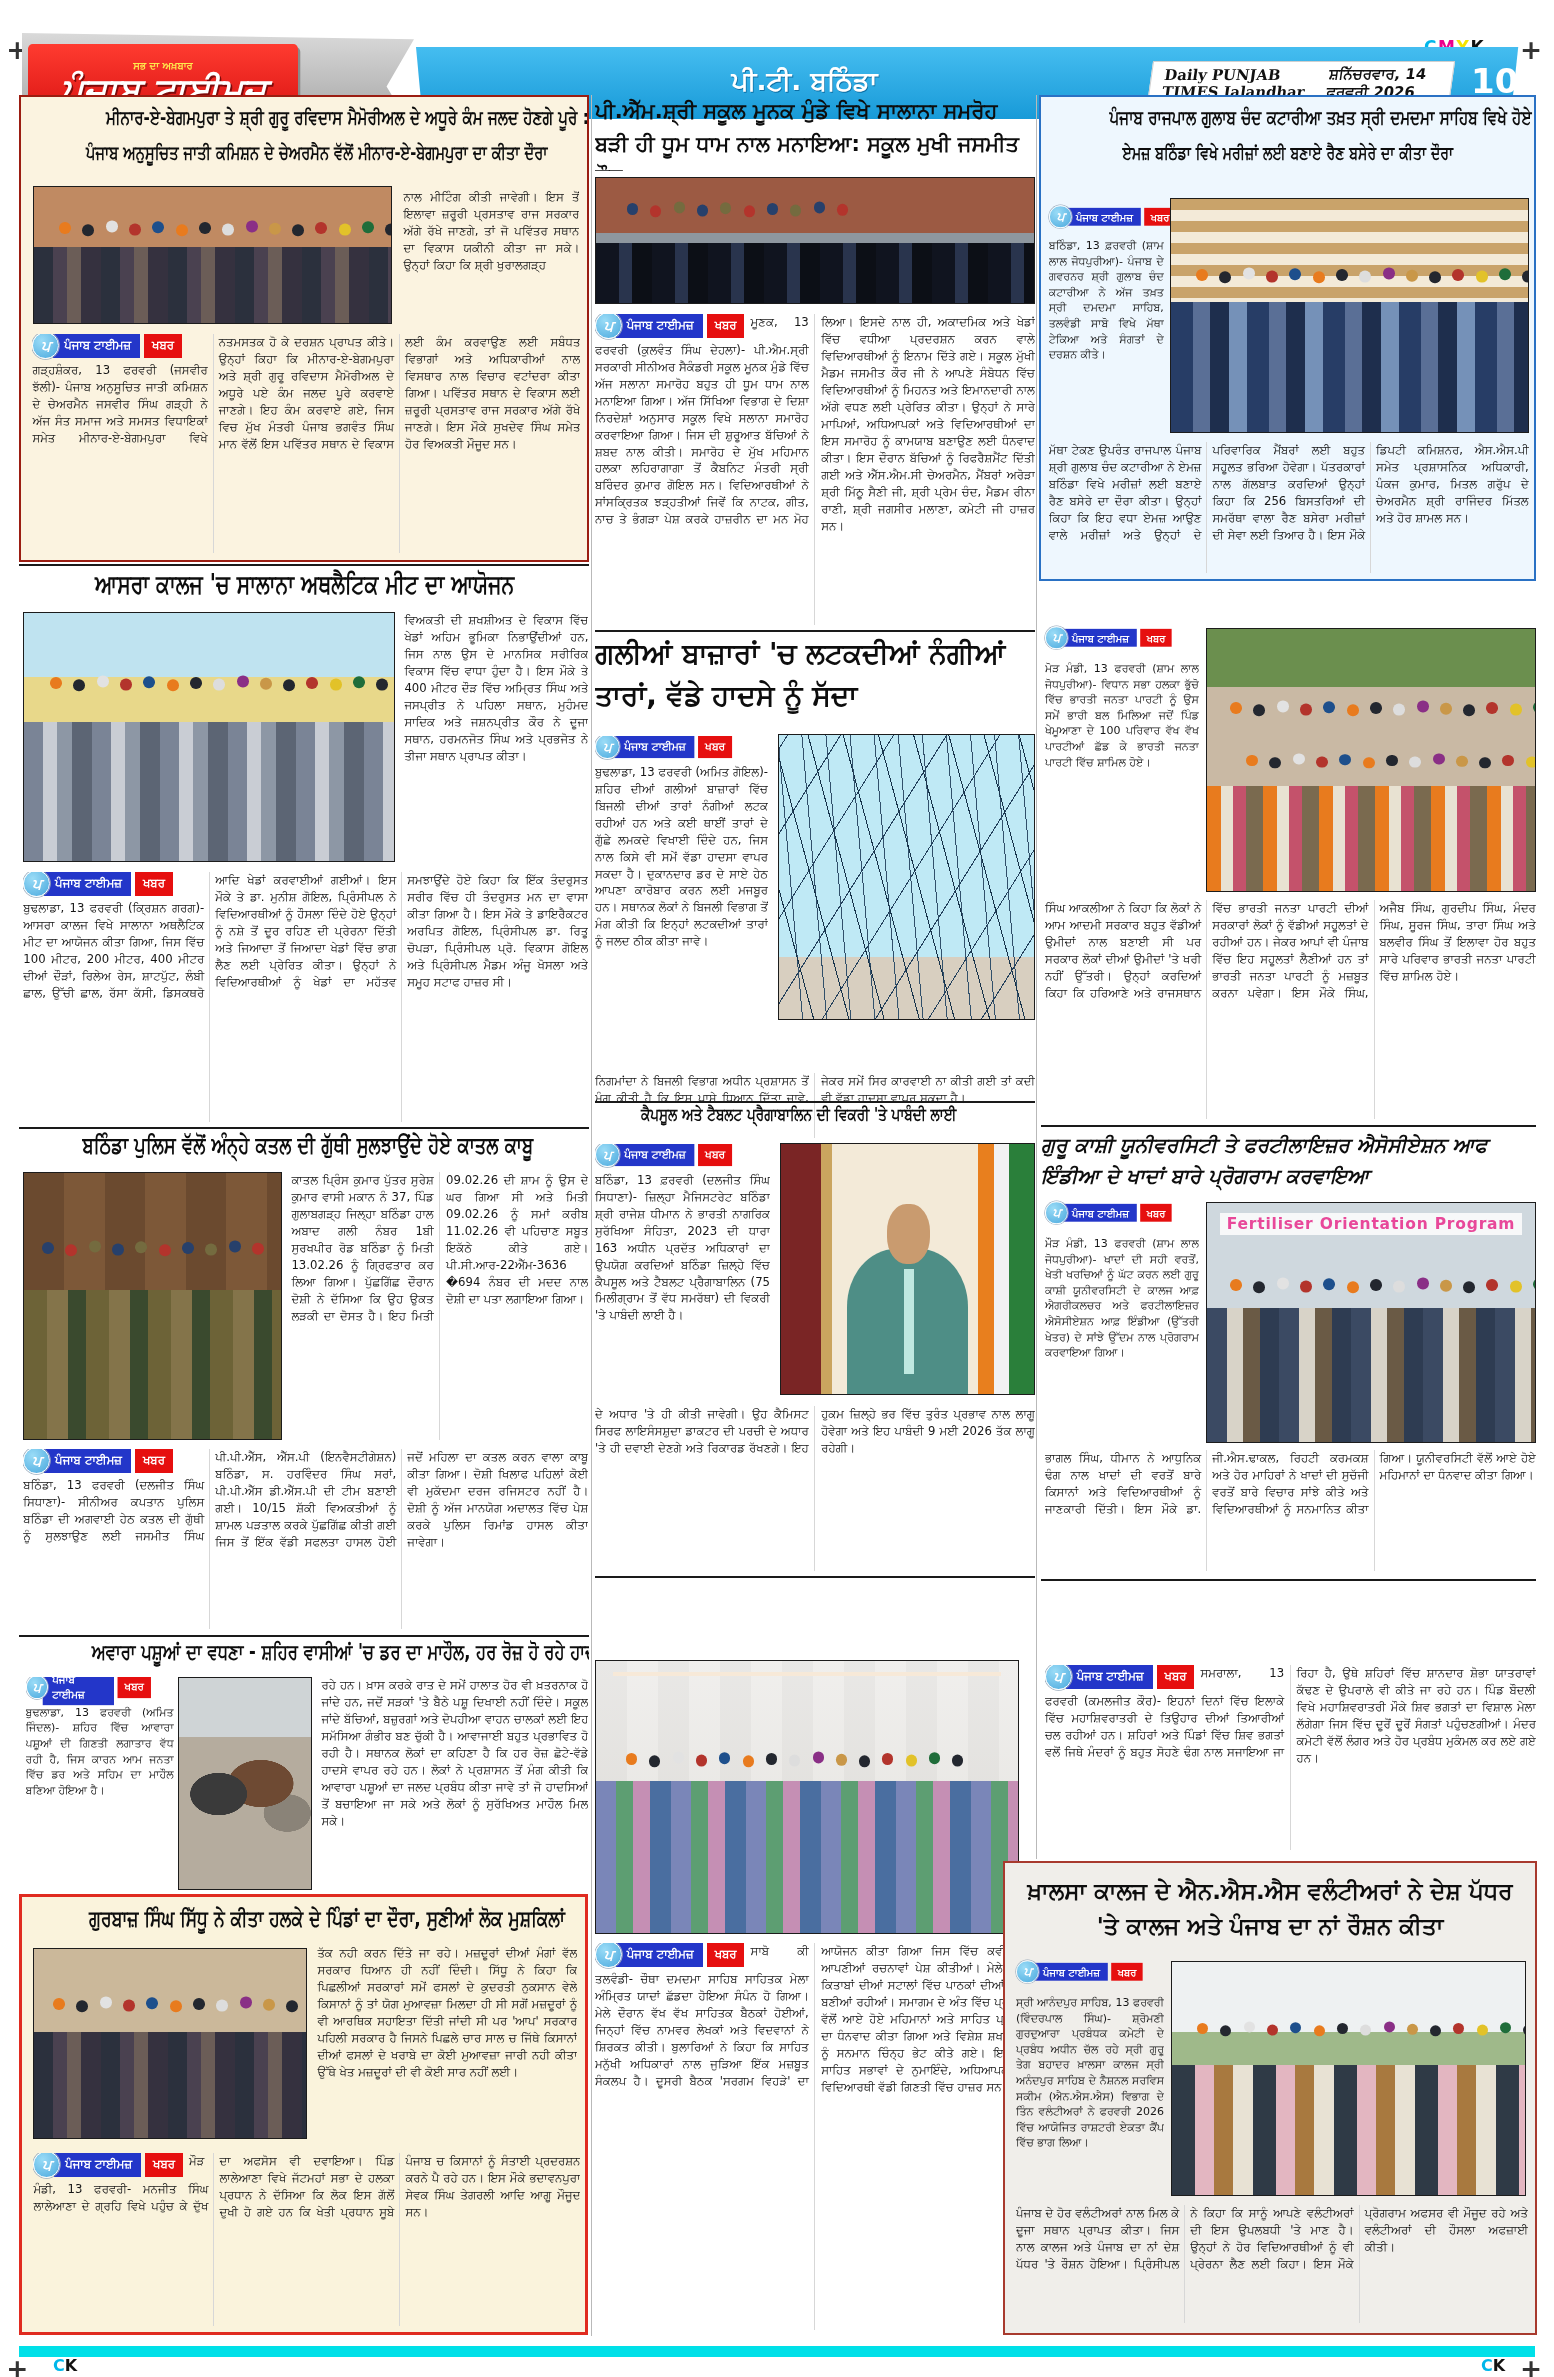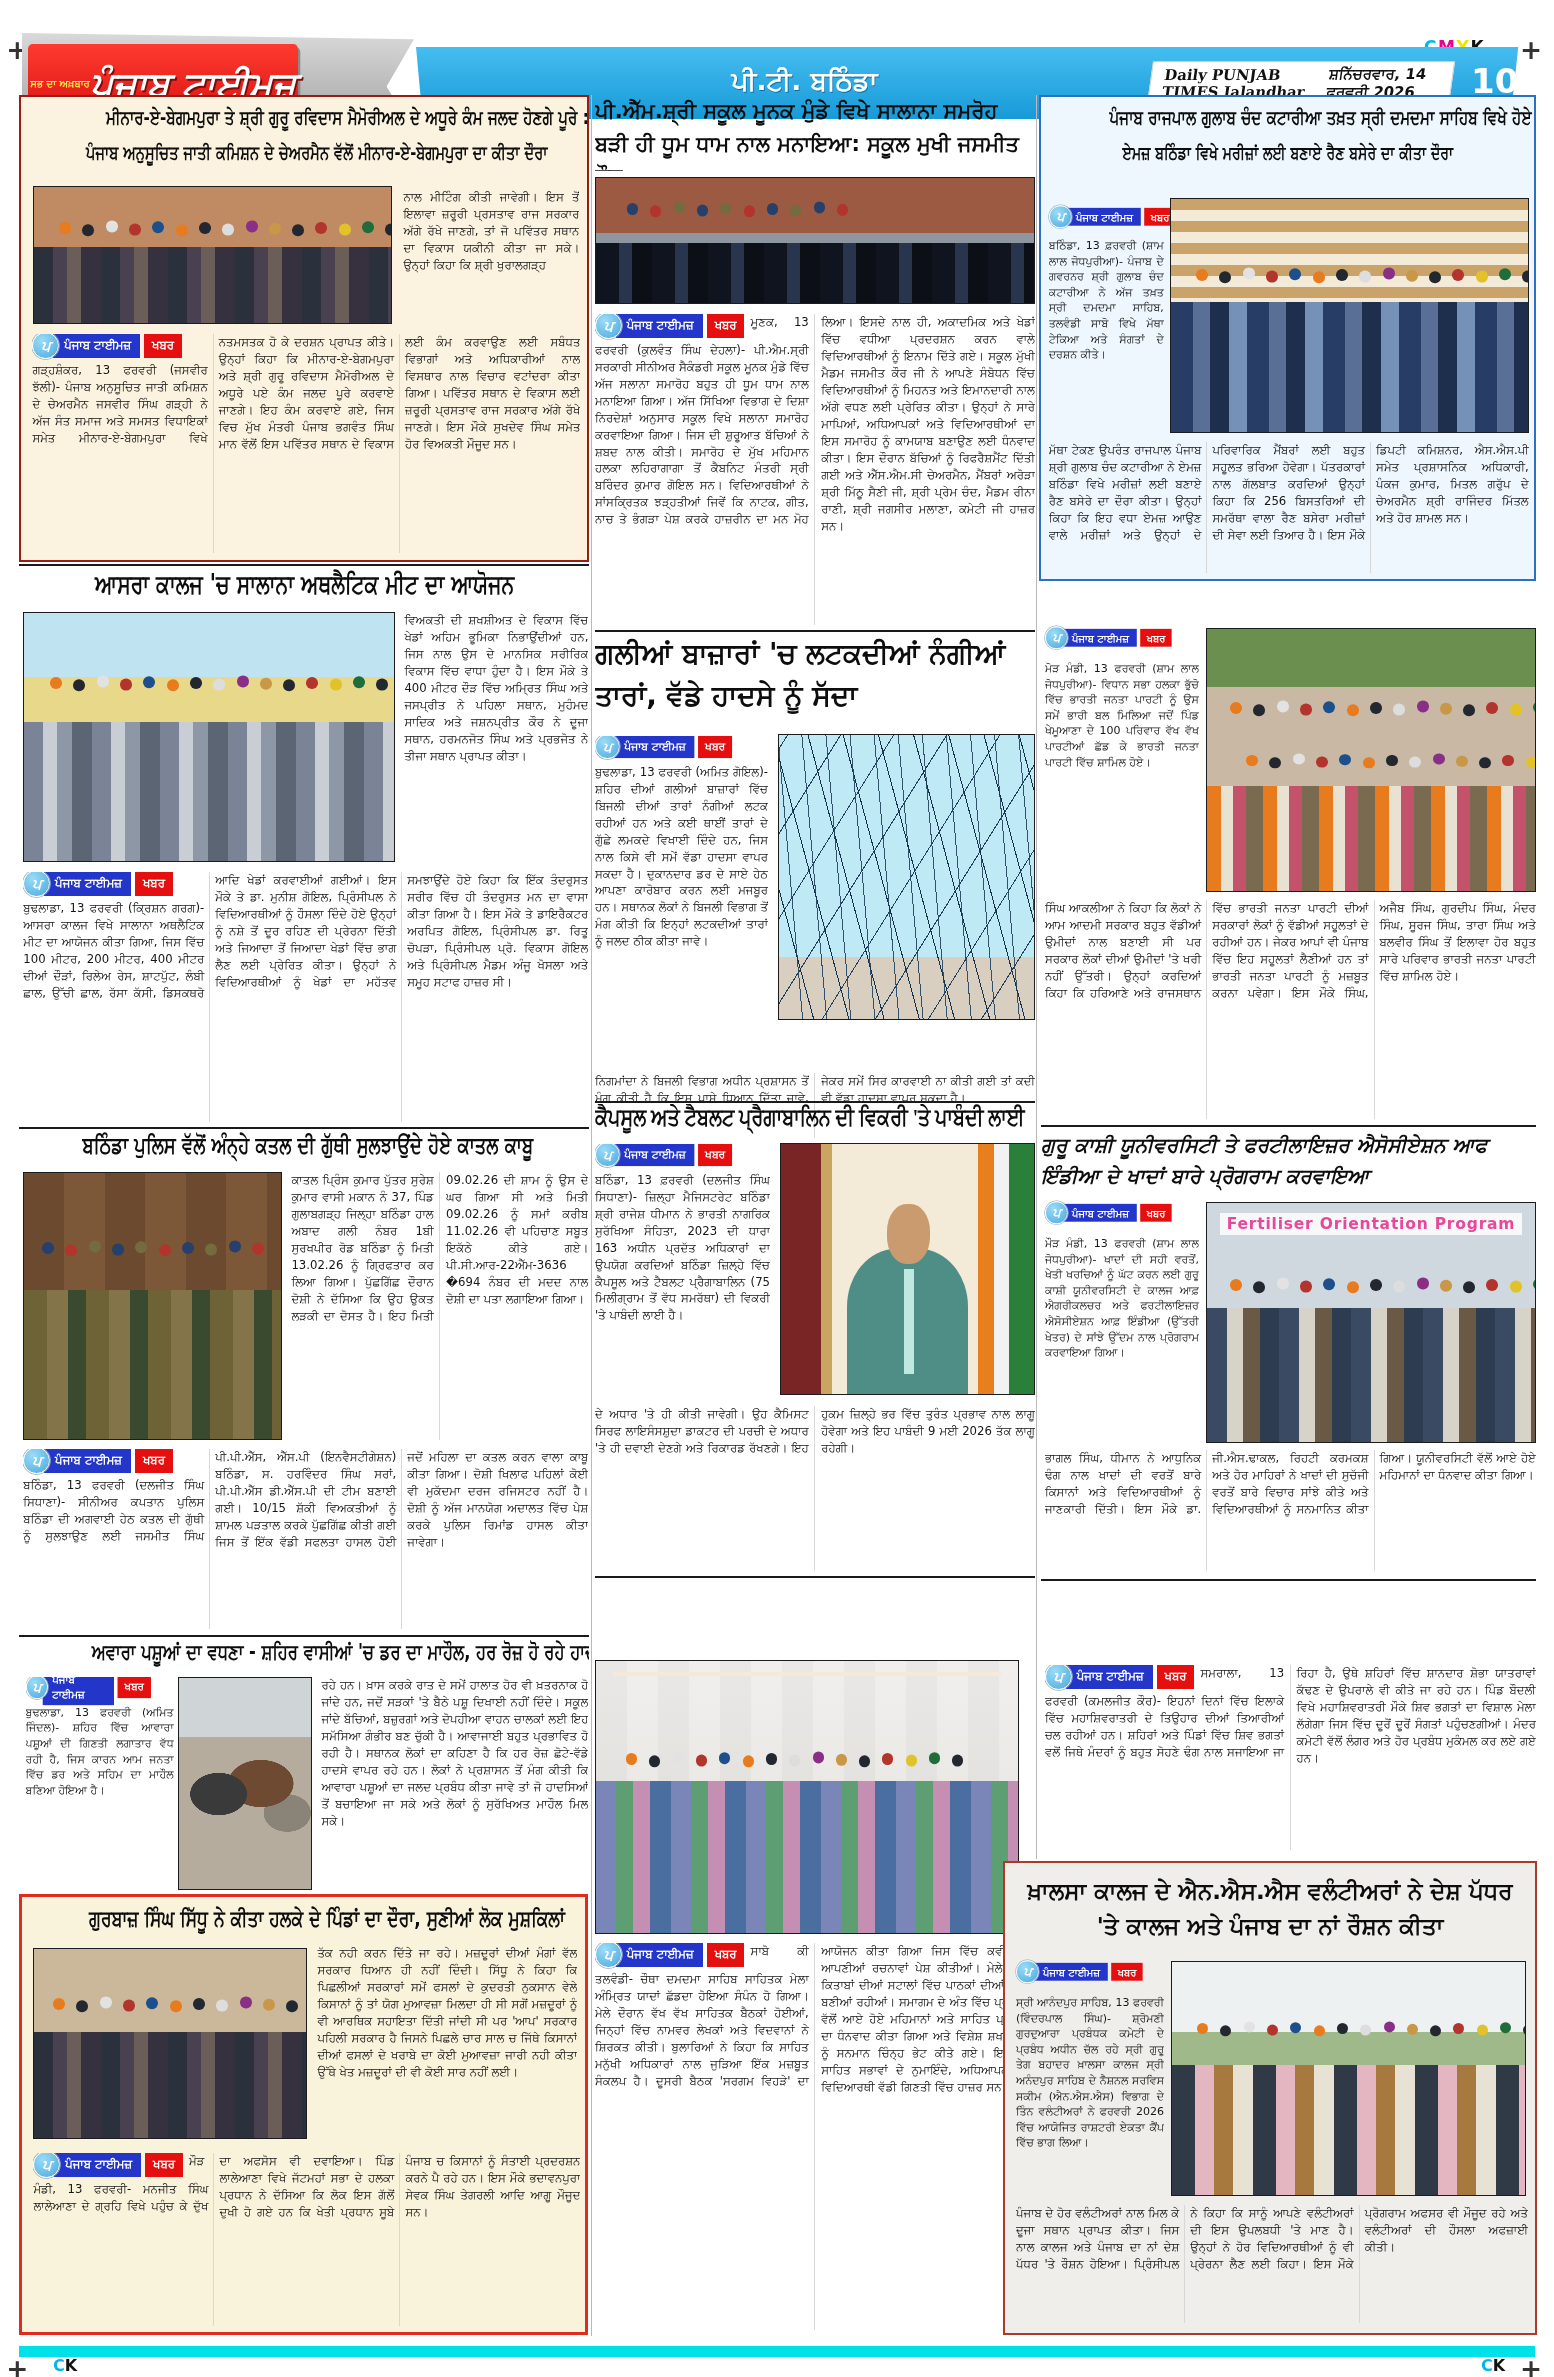--- a/index.html
+++ b/index.html
@@ -5,21 +5,21 @@
   html,body{margin:0;padding:0;}
   body{width:1554px;height:2377px;position:relative;background:#ffffff;
        font-family:"DejaVu Sans","Liberation Sans",sans-serif;color:#141414;overflow:hidden;}
   .abs{position:absolute;box-sizing:border-box;}
   
   .regcross{font-size:26.4px;color:#333;font-weight:bold;}
   .cmyk span{font-size:17px;font-weight:bold;letter-spacing:1.6px;}
   .c-c{color:#00b7ea}.c-m{color:#ec008c}.c-y{color:#f5e400}.c-k{color:#111}
   .ribbon{background:linear-gradient(#d9d9d9,#9f9f9f);clip-path:polygon(0 0,100% 6%,93% 52%,100% 96%,0 100%);}
   .logo-red{background:linear-gradient(#ff3b30,#d50f0f);border-radius:4.7px;box-shadow:2.3px 3.1px 0 #8a8a8a;
-            display:flex;flex-direction:row;justify-content:center;align-items:center;}
+            display:flex;flex-direction:column;justify-content:center;align-items:center;}
   .logo-tag{color:#ffe84d;font-size:10px;font-weight:bold;line-height:1;margin-bottom:1.6px;}
   .logo-main{color:#fff;font-size:36px;font-weight:bold;font-style:italic;line-height:1;text-shadow:1.6px 1.6px 0 #7e0a0a;}
   .blueband{background:linear-gradient(#45bdf0,#189ad8);clip-path:polygon(0 0,99.3% 0,98.6% 100%,0.6% 100%);}
   .edition{color:#fff;font-size:26.4px;font-weight:bold;text-shadow:0.8px 0.8px 0 #0d6ea3;}
   .infobox{background:#fff;transform:skewX(-8deg);display:flex;align-items:center;gap:11px;padding:0 12.4px;
            border:0.8px solid #cfcfcf;}
   .infobox .en{font-family:"DejaVu Serif","Liberation Serif",serif;font-weight:bold;font-size:14.8px;color:#111;}
   .infobox .pa{font-size:14.8px;font-weight:bold;color:#111;}
   .pageno{color:#fff;font-size:34px;font-weight:bold;}
   
@@ -215,21 +215,21 @@
   <div class="photo" style="left:183px;top:101px;width:257px;height:286px;background:
       repeating-linear-gradient(75deg,rgba(0,0,0,0) 0 33px,#16324a 33px 34px),
       repeating-linear-gradient(-58deg,rgba(0,0,0,0) 0 44px,#23405c 44px 45px),
       repeating-linear-gradient(85deg,rgba(0,0,0,0) 0 23px,#31506b 23px 24px),
       linear-gradient(180deg,#bfe9f5 0 78%,#d8cfc0 78% 100%);"></div>
   <div class="abs body-txt cols2" style="left:0;top:395px;width:440px;height:65px;margin-top:45px;">ਨਿਗਮਾਂਦਾ ਨੇ ਬਿਜਲੀ ਵਿਭਾਗ ਅਧੀਨ ਪ੍ਰਸ਼ਾਸਨ ਤੋਂ ਮੰਗ ਕੀਤੀ ਹੈ ਕਿ ਇਸ ਪਾਸੇ ਧਿਆਨ ਦਿੱਤਾ ਜਾਵੇ, ਜੇਕਰ ਸਮੇਂ ਸਿਰ ਕਾਰਵਾਈ ਨਾ ਕੀਤੀ ਗਈ ਤਾਂ ਕਦੀ ਵੀ ਵੱਡਾ ਹਾਦਸਾ ਵਾਪਰ ਸਕਦਾ ਹੈ।</div>
 </section>
 
 <div class="abs rule" style="left:595px;top:1101px;width:440px;"></div>
 <section class="abs" style="left:595px;top:1104px;width:440px;height:471px;">
-  <h1 class="hl" style="font-size:24px;height:33px;text-align:center;font-family:Liberation Serif, serif;"><span class="cond-l">ਕੈਪਸੂਲ ਅਤੇ ਟੈਬਲਟ ਪ੍ਰੈਗਾਬਾਲਿਨ ਦੀ ਵਿਕਰੀ 'ਤੇ ਪਾਬੰਦੀ ਲਾਈ</span></h1>
+  <h1 class="hl" style="font-size:17px;height:33px;text-align:right;"><span class="cond-l">ਕੈਪਸੂਲ ਅਤੇ ਟੈਬਲਟ ਪ੍ਰੈਗਾਬਾਲਿਨ ਦੀ ਵਿਕਰੀ 'ਤੇ ਪਾਬੰਦੀ ਲਾਈ</span></h1>
   <div class="abs body-txt" style="left:0;top:40px;width:175px;height:253px;">
     <span class="pt-badge" style="transform:scale(.92);transform-origin:0 0;">
         <span class="b-ic">ਪ</span>
         <span class="b-brand">ਪੰਜਾਬ ਟਾਈਮਜ਼</span>
         <span class="b-tag">ਖਬਰ</span>
       </span><span>ਬਠਿੰਡਾ, 13 ਫ਼ਰਵਰੀ (ਦਲਜੀਤ ਸਿੰਘ ਸਿਧਾਣਾ)- ਜ਼ਿਲ੍ਹਾ ਮੈਜਿਸਟਰੇਟ ਬਠਿੰਡਾ ਸ਼੍ਰੀ ਰਾਜੇਸ਼ ਧੀਮਾਨ ਨੇ ਭਾਰਤੀ ਨਾਗਰਿਕ ਸੁਰੱਖਿਆ ਸੰਹਿਤਾ, 2023 ਦੀ ਧਾਰਾ 163 ਅਧੀਨ ਪ੍ਰਦੱਤ ਅਧਿਕਾਰਾਂ ਦਾ ਉਪਯੋਗ ਕਰਦਿਆਂ ਬਠਿੰਡਾ ਜ਼ਿਲ੍ਹੇ ਵਿੱਚ ਕੈਪਸੂਲ ਅਤੇ ਟੈਬਲਟ ਪ੍ਰੈਗਾਬਾਲਿਨ (75 ਮਿਲੀਗ੍ਰਾਮ ਤੋਂ ਵੱਧ ਸਮਰੱਥਾ) ਦੀ ਵਿਕਰੀ 'ਤੇ ਪਾਬੰਦੀ ਲਾਈ ਹੈ।</span>
   </div>
   <div class="photo" style="left:185px;top:39px;width:255px;height:252px;background:
       linear-gradient(90deg,#7a2525 0 16%,#caa55f 16% 20%,#f3ead8 20% 78%,#e87f1e 78% 84%,#f2f2f2 84% 90%,#2a7f3a 90% 100%);">
     <span class="suit"></span>

